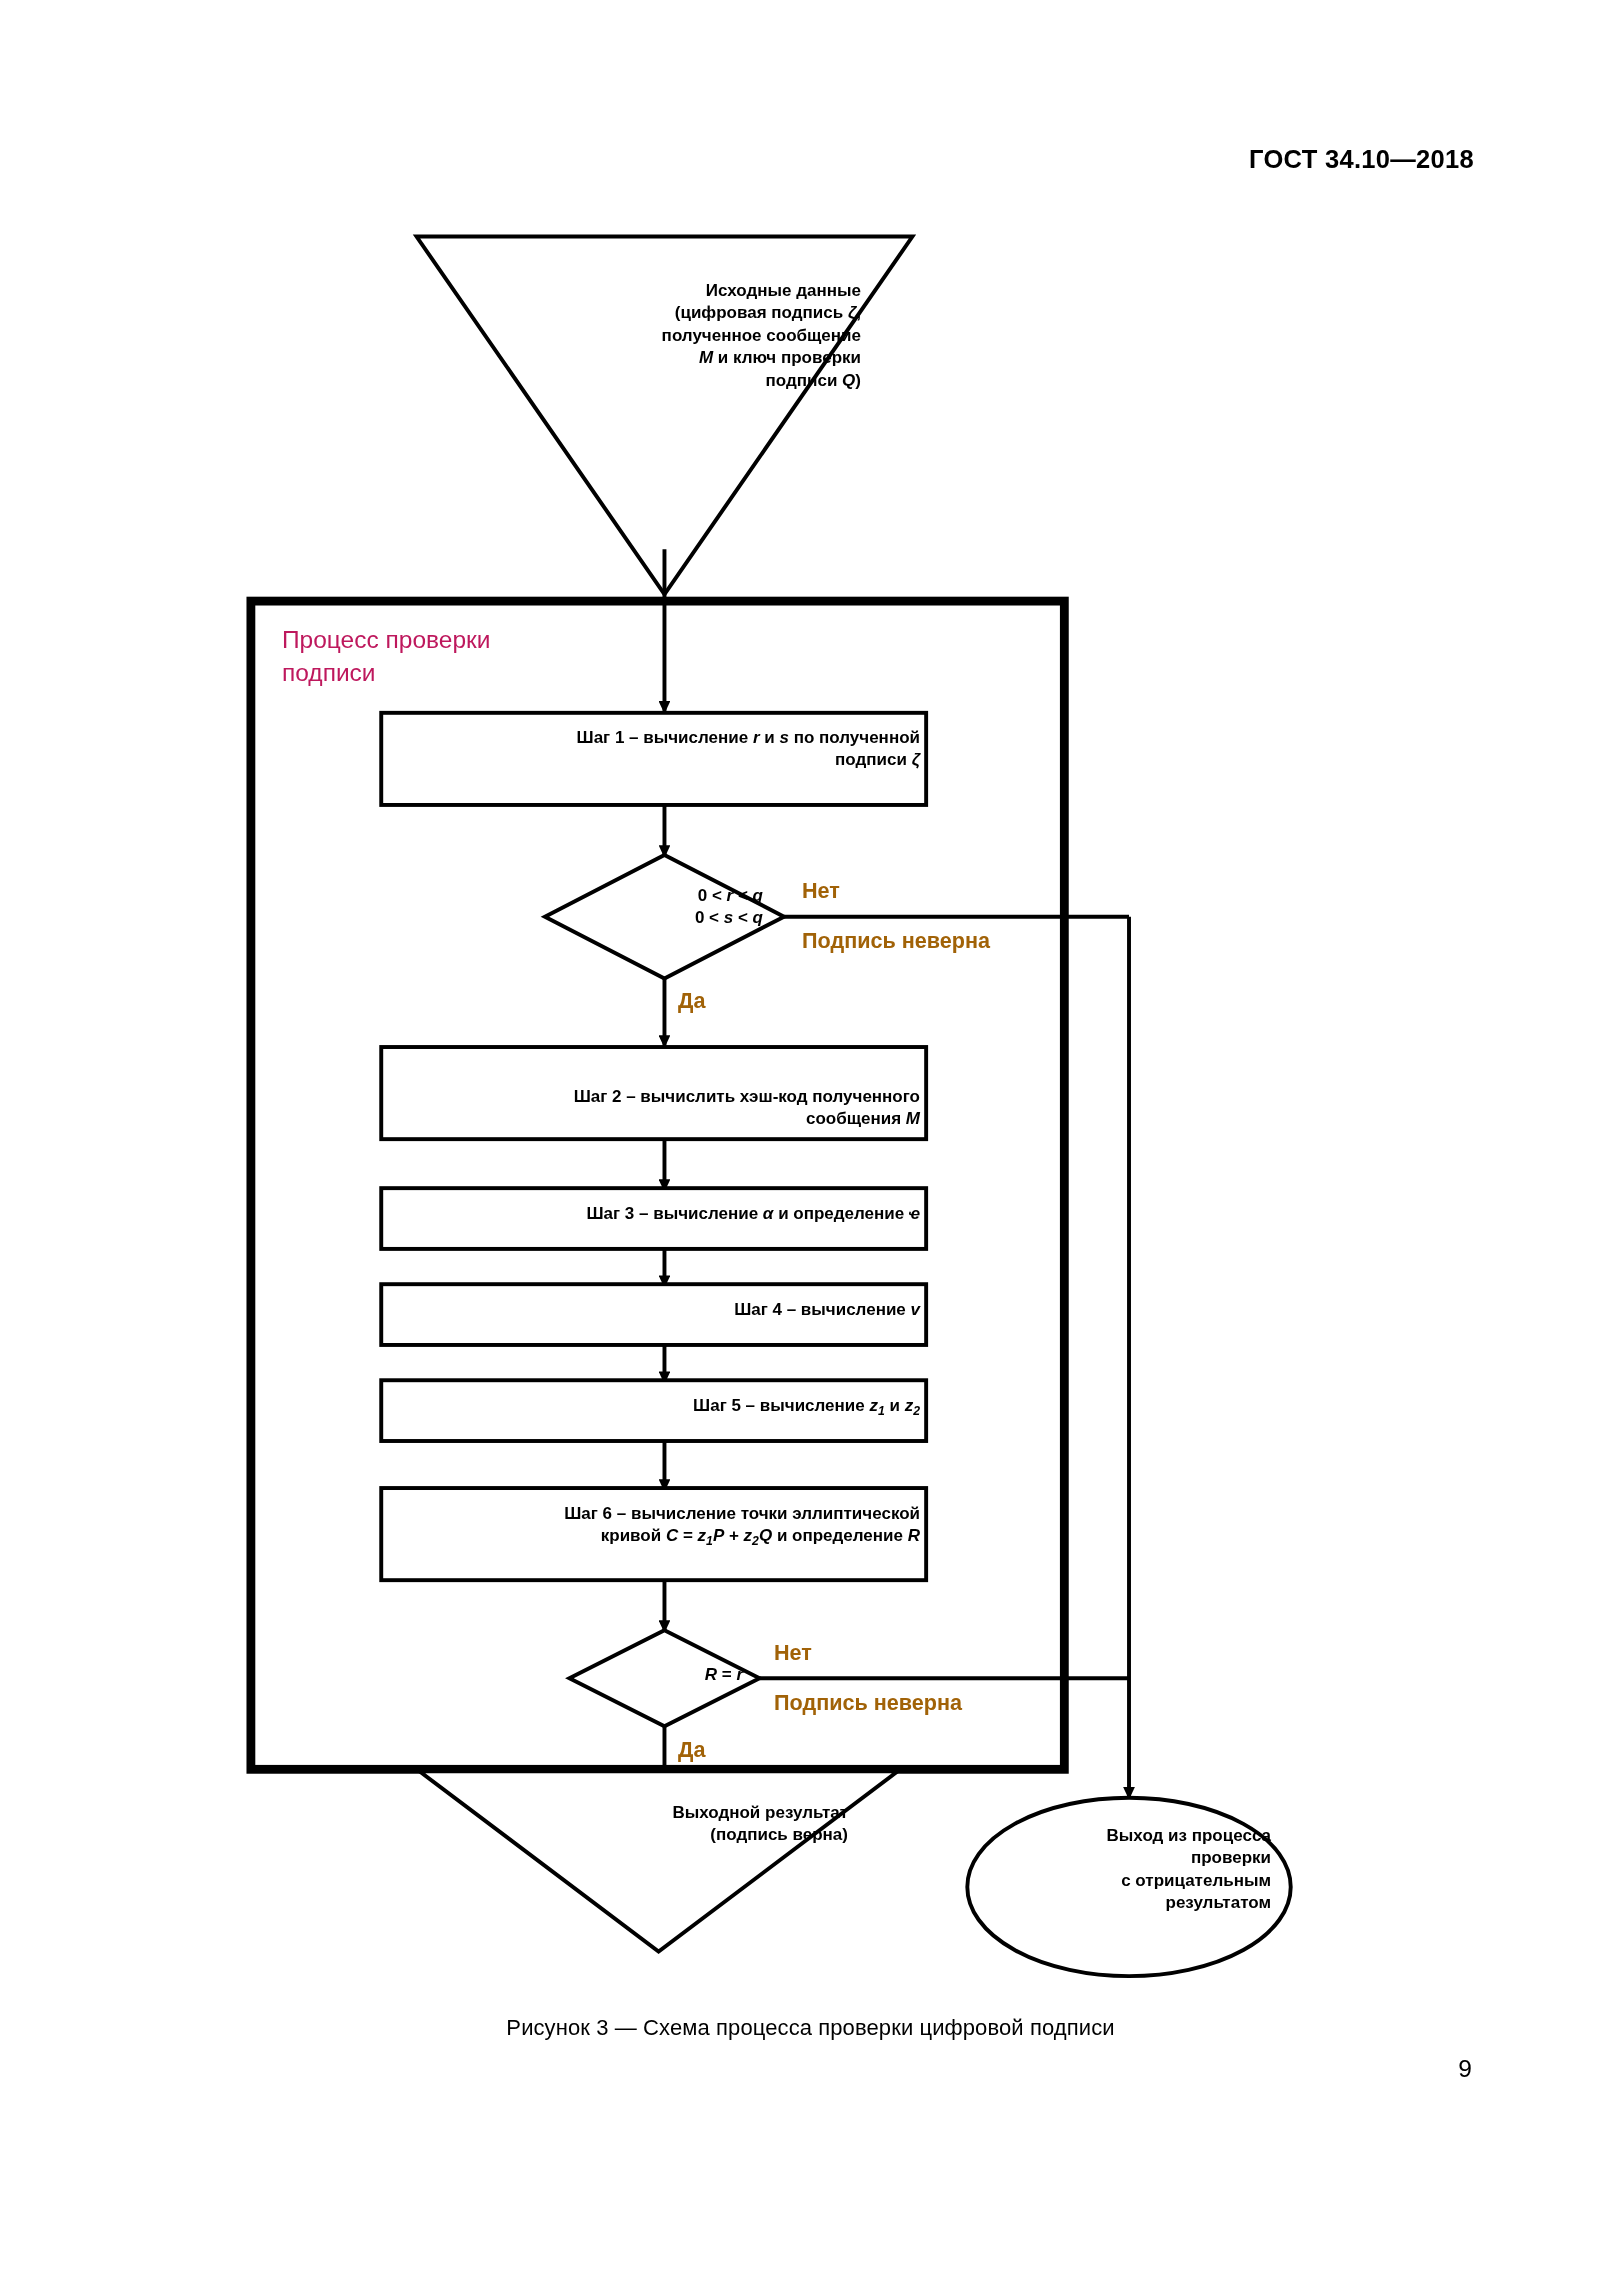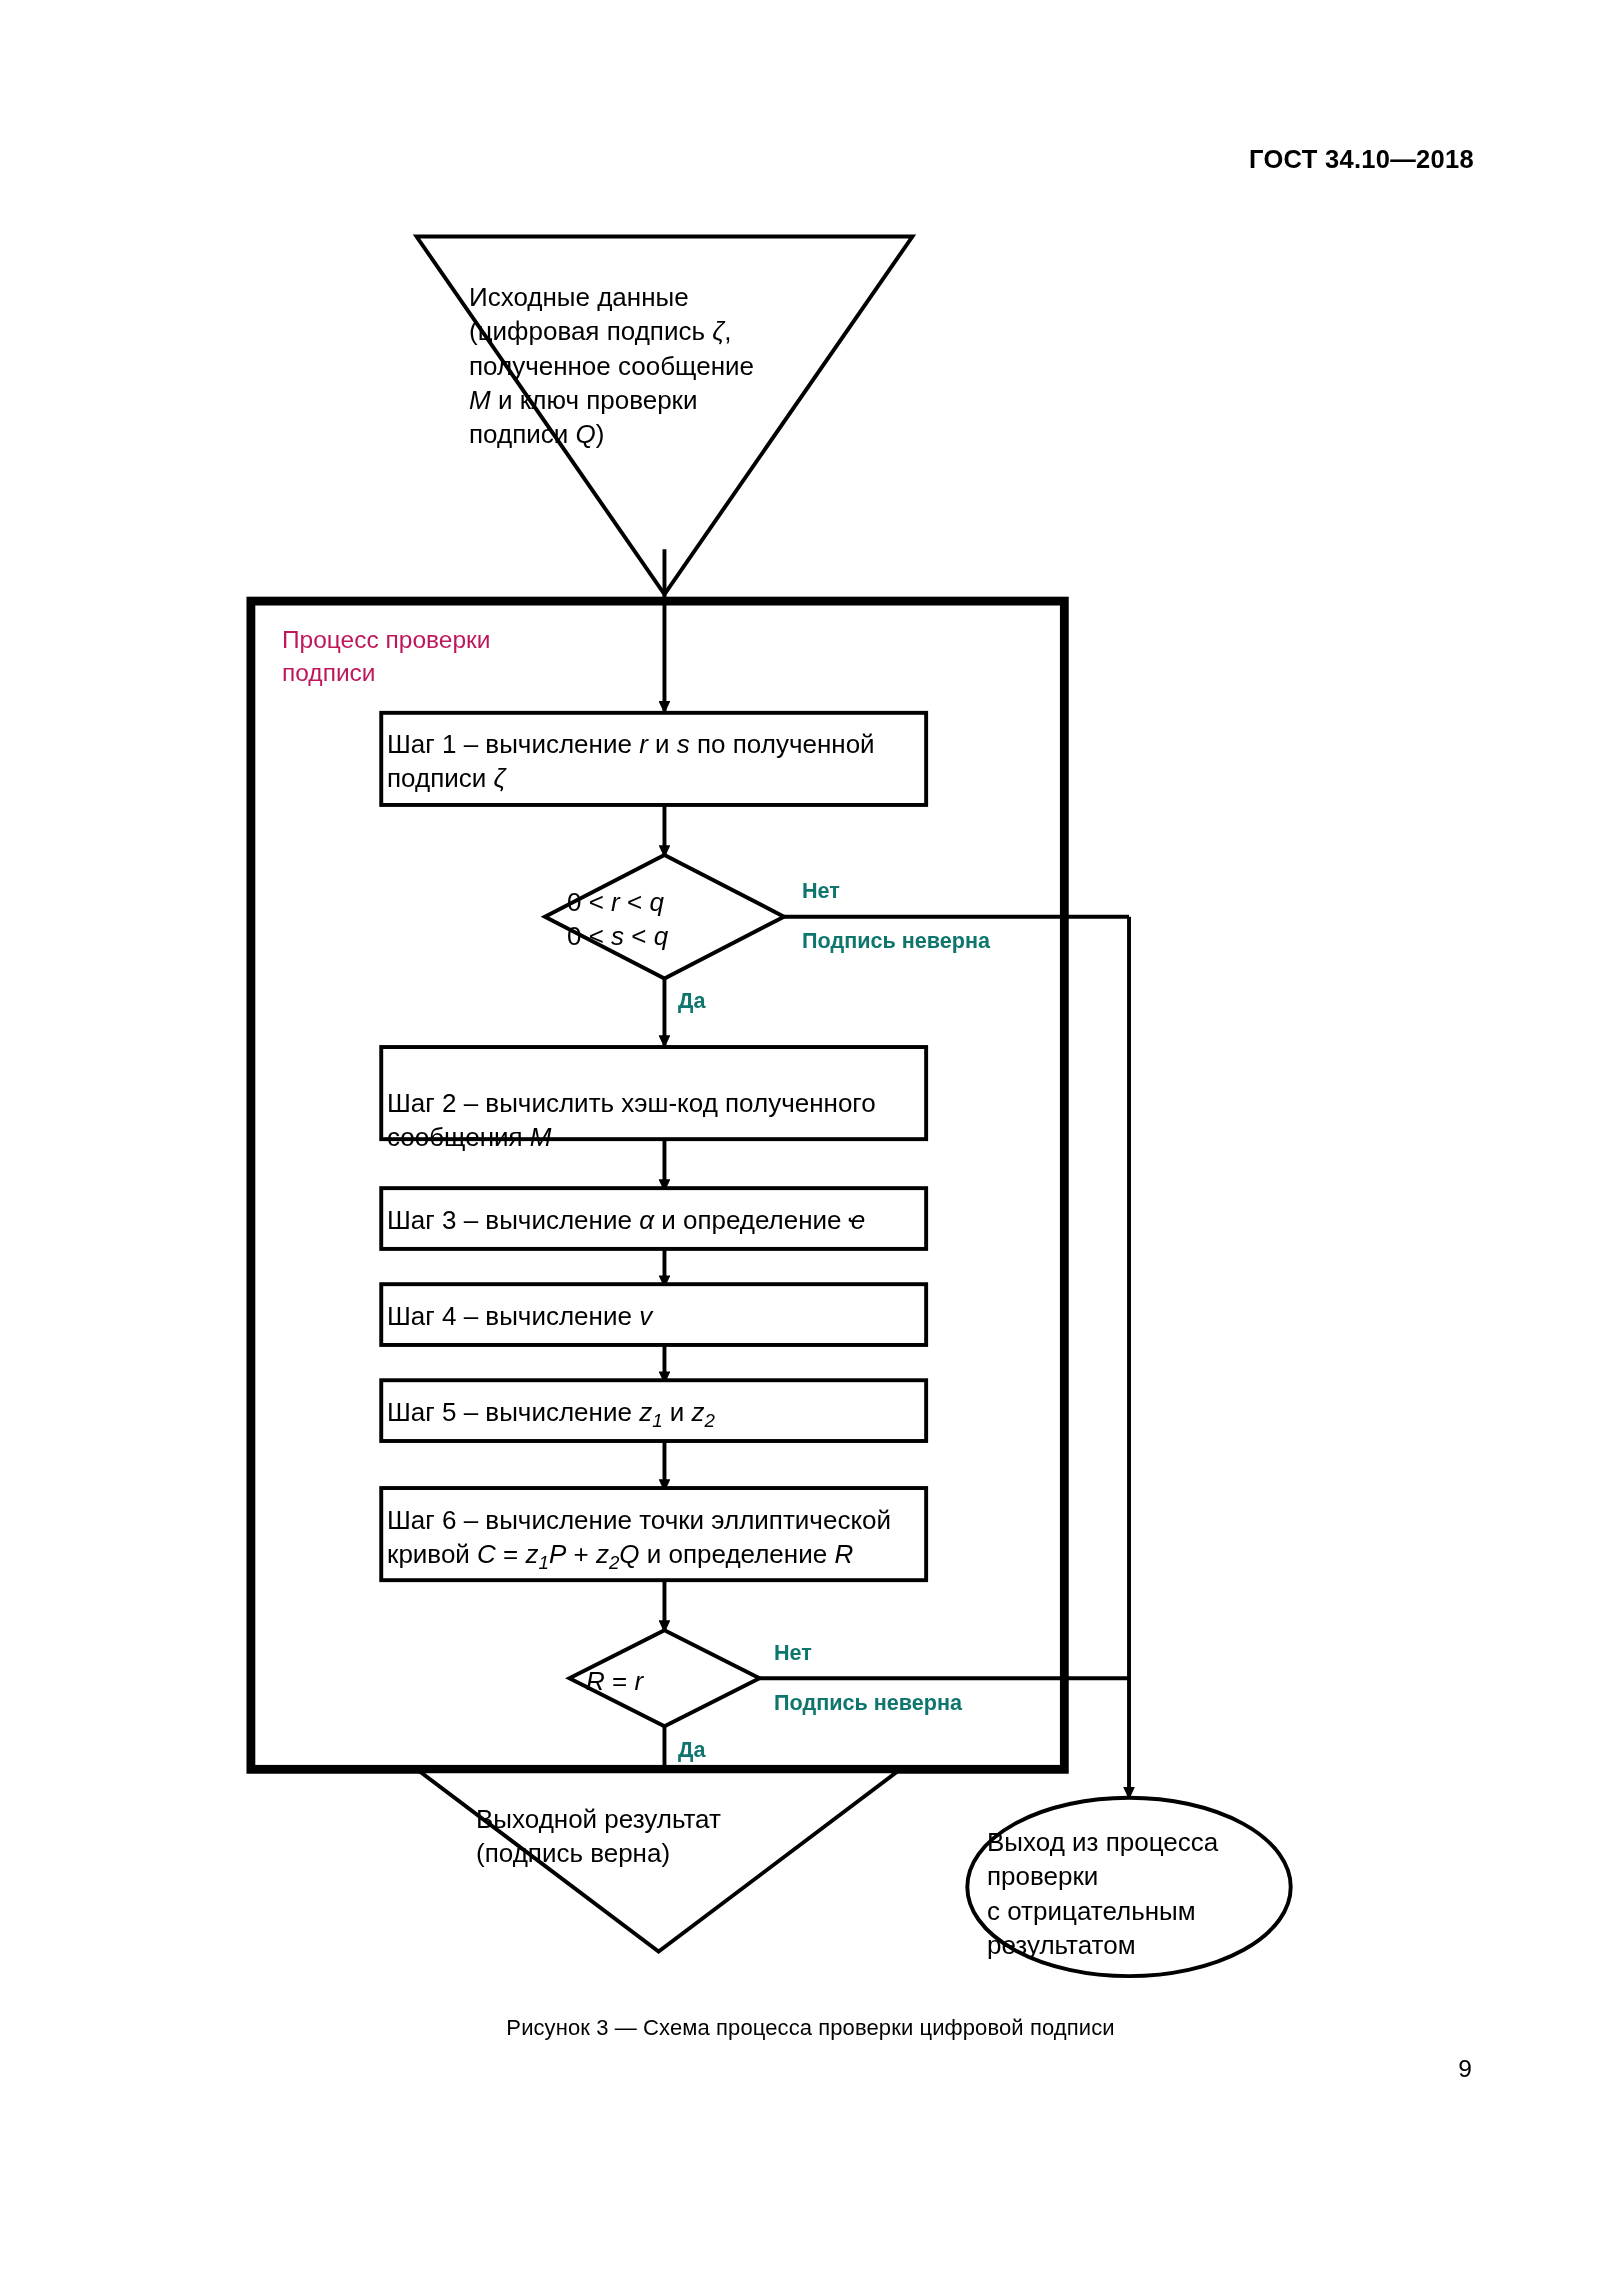--- a/index.html
+++ b/index.html
@@ -48,33 +48,33 @@
   }
   svg.diagram {
     position: absolute;
     left: 0;
     top: 0;
     width: 1621px;
     height: 2293px;
   }
   .node-text {
     position: absolute;
-    text-align: left;
-    font-weight: normal;
-    font-size: 26px;
+    text-align: right;
+    font-weight: bold;
+    font-size: 17px;
     line-height: 1.32;
     color: #000;
     white-space: pre-line;
   }
   .it { font-style: italic; }
   .edge-label {
     position: absolute;
     font-weight: bold;
     font-size: 21.6px;
-    color: #0f766e;
+    color: #a16207;
     white-space: nowrap;
   }
   .box-title {
     position: absolute;
     font-weight: normal;
     font-size: 24.5px;
     line-height: 1.35;
     color: #be185d;
     white-space: pre-line;
   }

